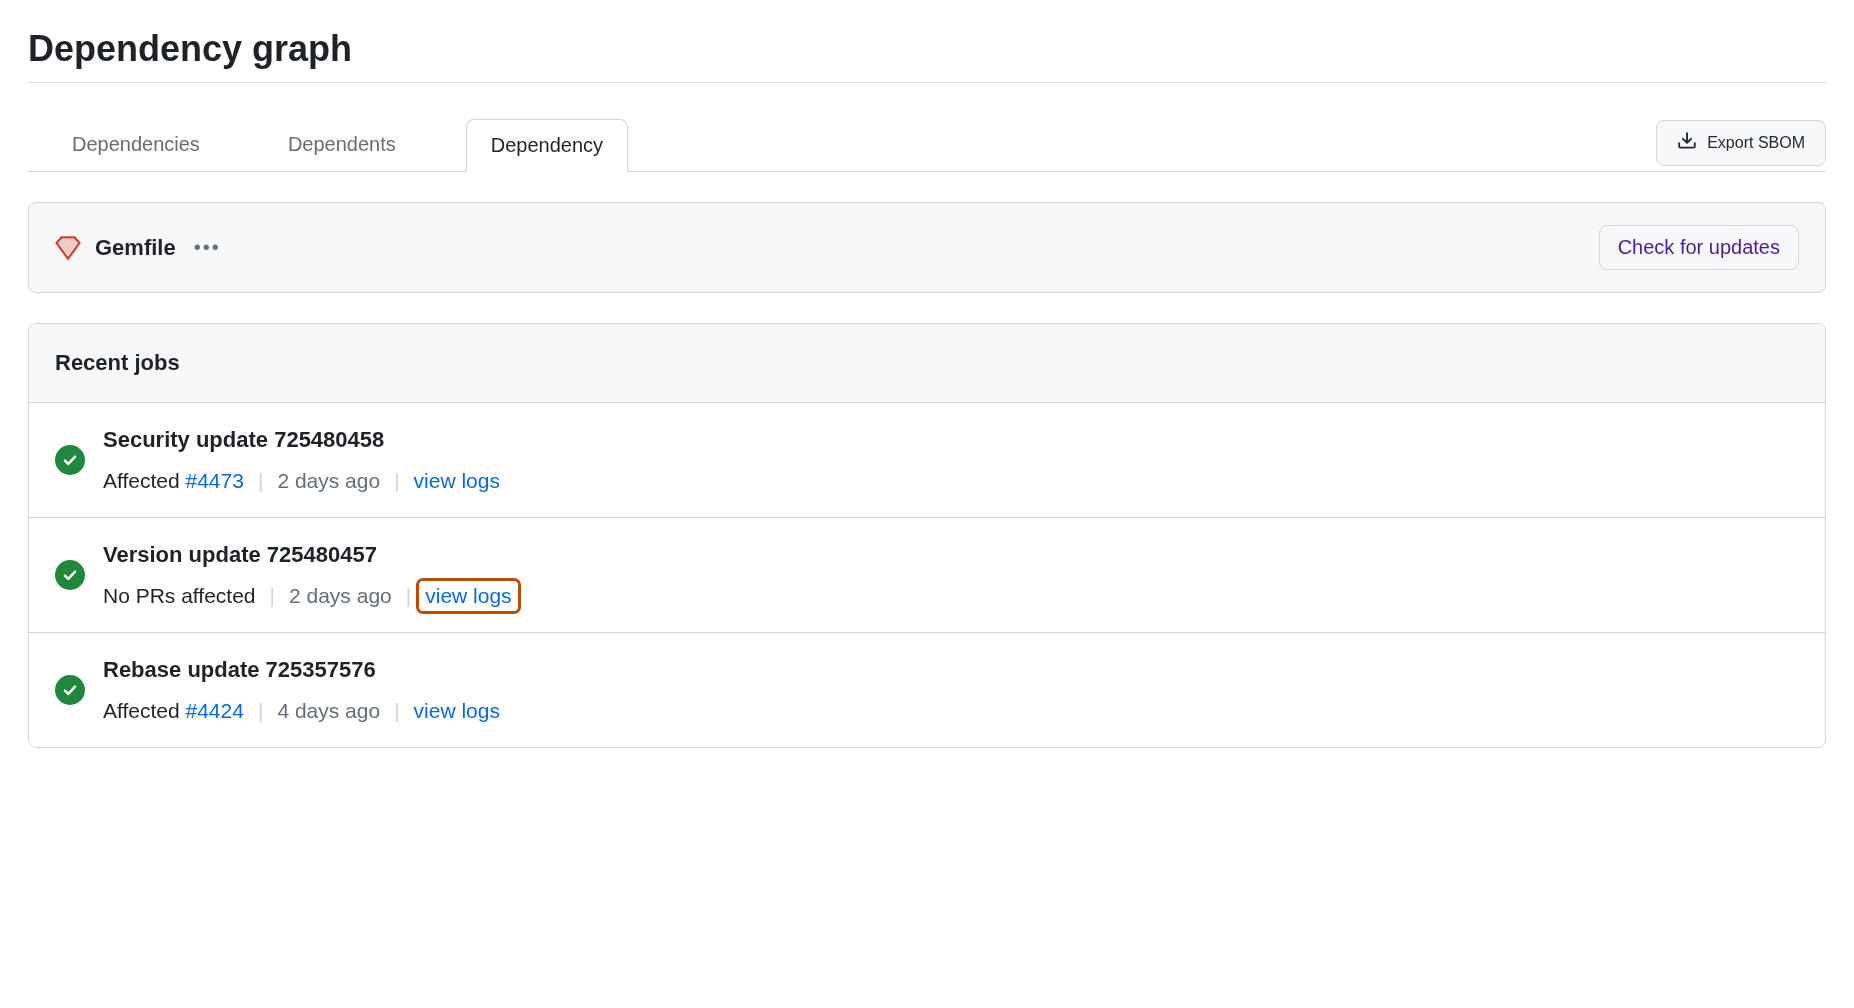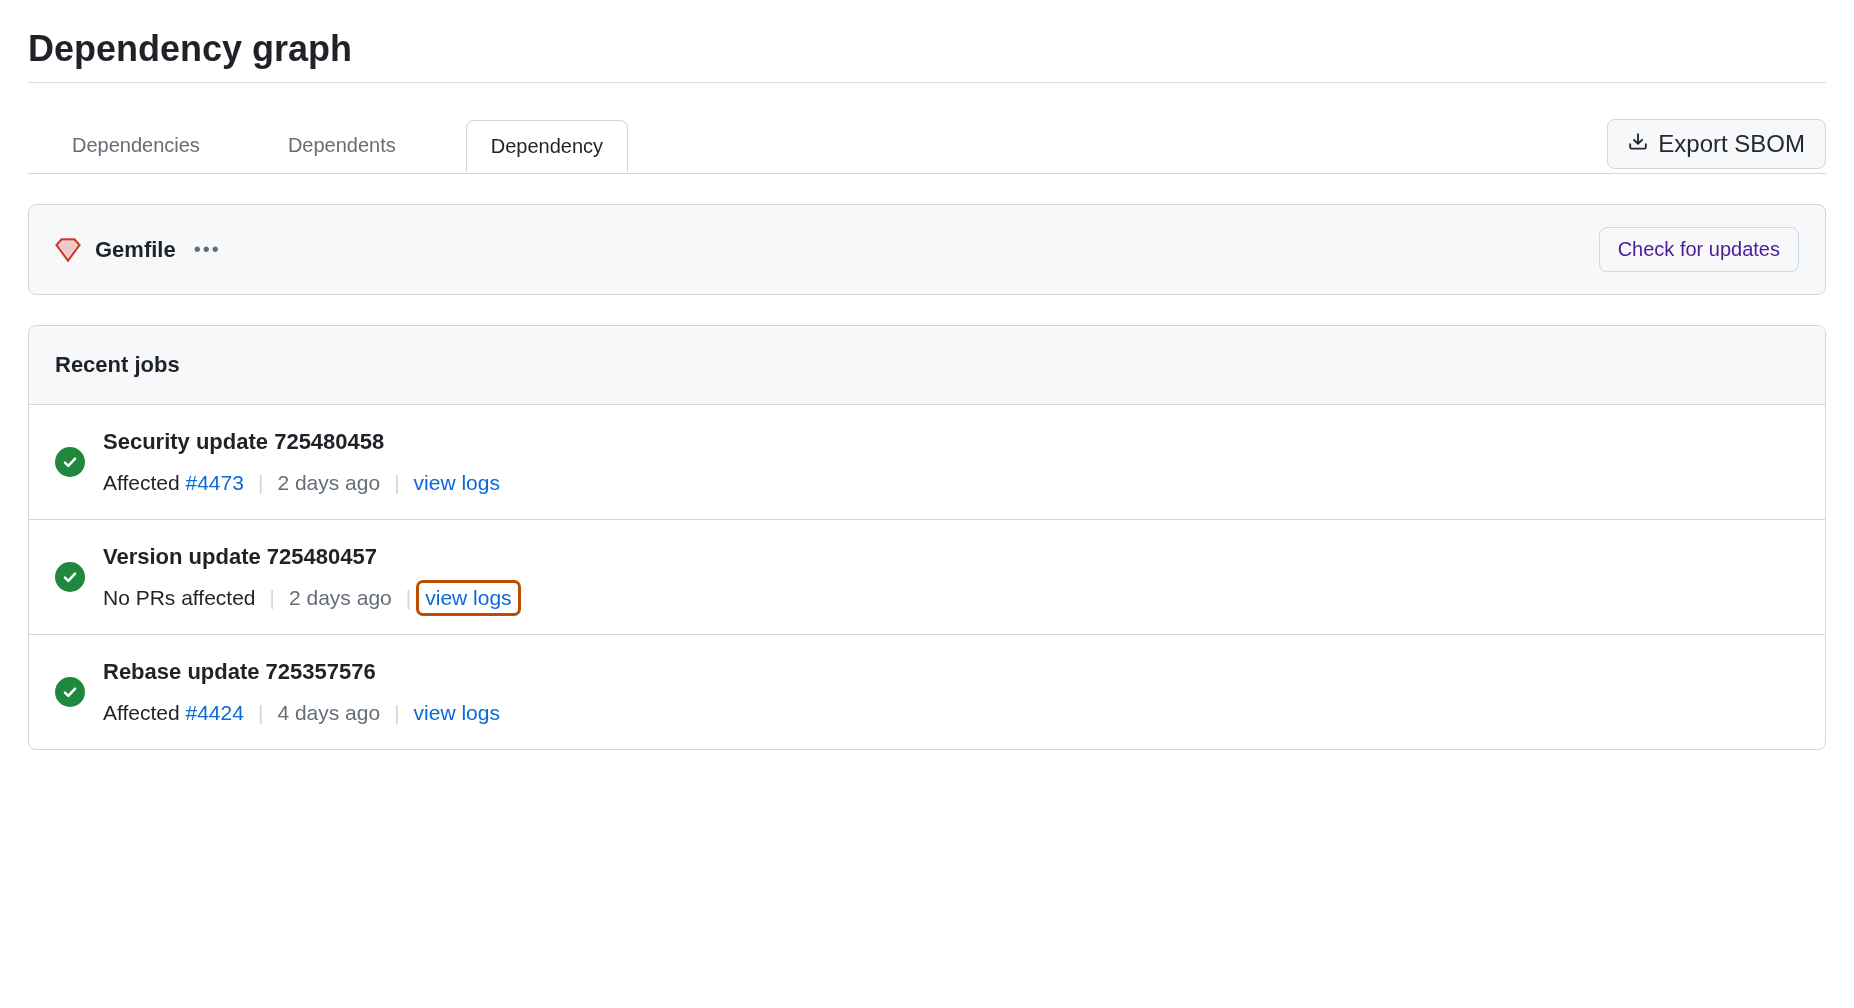--- a/index.html
+++ b/index.html
@@ -45,21 +45,21 @@
       border-top-right-radius: 8px;
       margin-bottom: -1px;
       background: #ffffff;
       padding: 14px 24px;
     }
     .export-btn {
       display: inline-flex;
       align-items: center;
       gap: 10px;
       padding: 10px 20px;
-      font-size: 24px;
+      font-size: 16px;
       font-weight: 500;
       color: #24292f;
       background: #f6f8fa;
       border: 1px solid #d0d7de;
       border-radius: 8px;
       cursor: pointer;
       margin-bottom: 4px;
     }
     .export-btn svg { width: 20px; height: 20px; }
     .panel {

